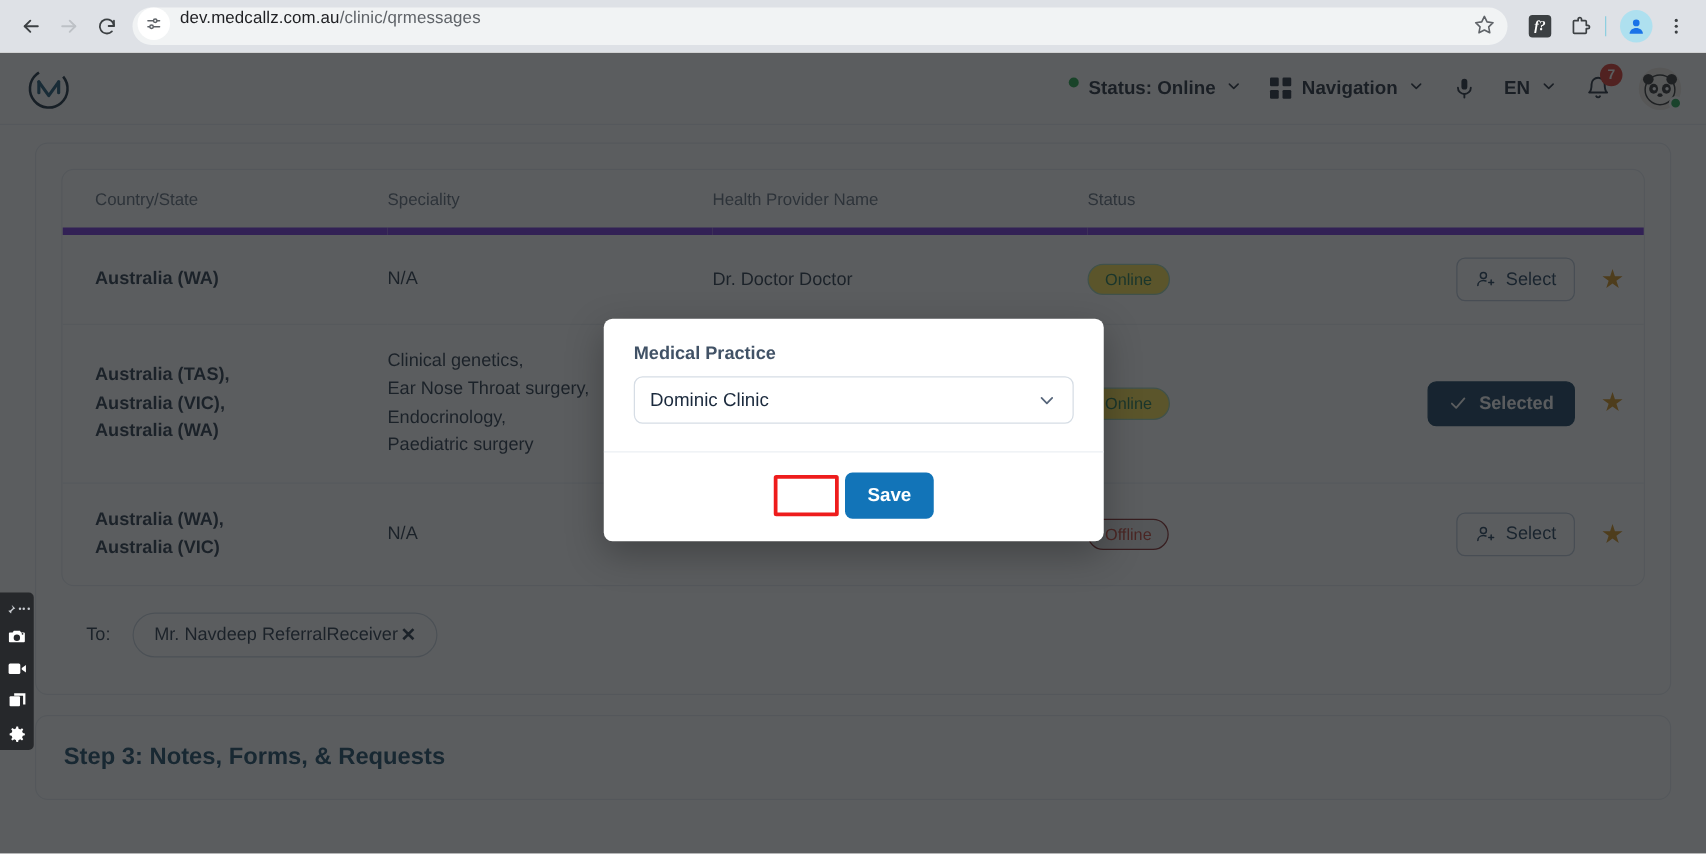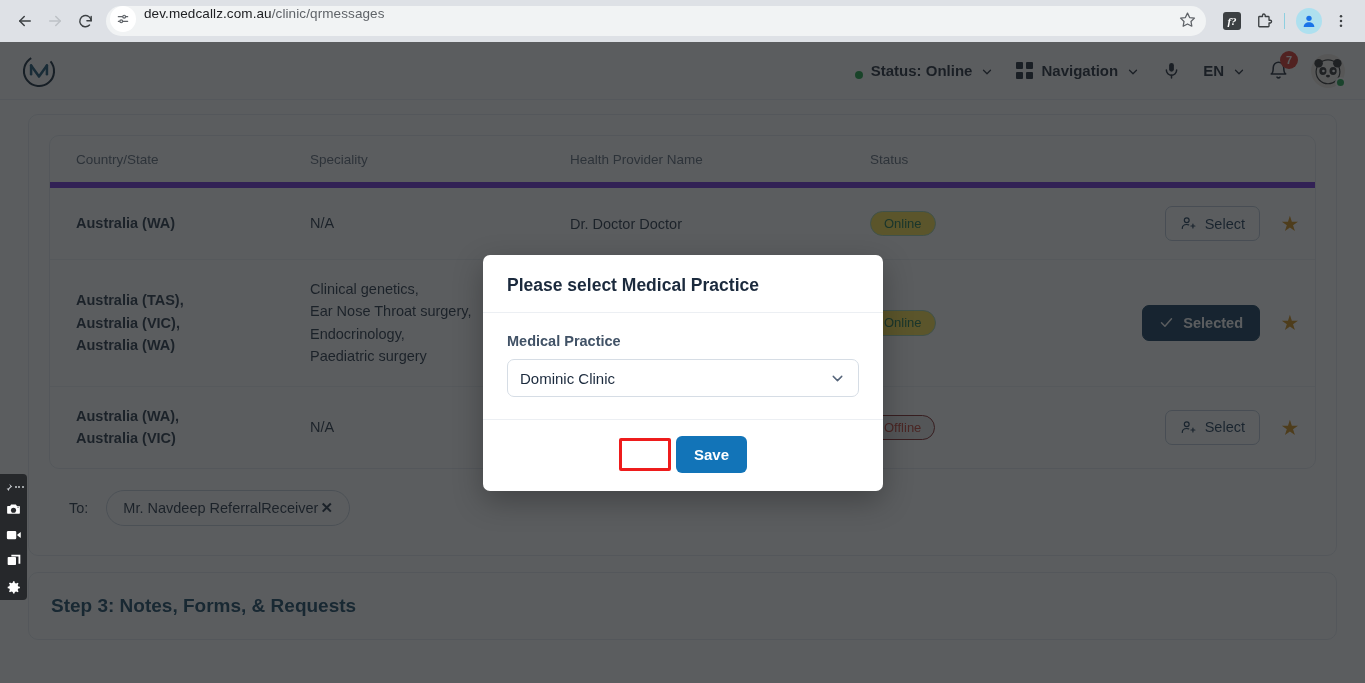--- a/index.html
+++ b/index.html
@@ -65,21 +65,21 @@
   .app-header {
     position: relative; height: 58px; background: #ffffff;
     border-bottom: 1px solid #e9edf2; display: flex; align-items: center;
     padding: 0 20px;
   }
   .logo { width: 38px; height: 38px; flex: none; }
   .header-right {
     margin-left: auto; display: flex; align-items: center; gap: 22px;
   }
   .hdr-item {
-    display: flex; align-items: flex-end; gap: 8px;
+    display: flex; align-items: flex-start; gap: 8px;
     font-size: 15px; color: #18212f; font-weight: 600;
   }
   .dot-online { width: 8px; height: 8px; border-radius: 50%; background: #15a33f; }
   .chev { color: #18212f; display: block; }
   .grid-icon { display: grid; grid-template-columns: 7px 7px; grid-gap: 3px; }
   .grid-icon i { width: 7px; height: 7px; background: #18212f; border-radius: 1px; display: block; }
   .bell-wrap { position: relative; display: flex; align-items: center; }
   .bell-badge {
     position: absolute; top: -9px; right: -9px; min-width: 18px; height: 18px;
     border-radius: 9px; background: #d92d20; color: #fff; font-size: 11px;
@@ -458,23 +458,20 @@
 
       <div class="step-card">
         <div class="step-title">Step 3: Notes, Forms, &amp; Requests</div>
       </div>
     </div>
 
     <div class="backdrop" style="top:0;height:641px;"></div>
   </div>
 
   <div class="modal">
-    <div class="modal-head">
-      <div class="modal-title">Please select Medical Practice</div>
-    </div>
     <div class="modal-body">
       <div class="field-label">Medical Practice</div>
       <div class="select-box">
         <span class="select-value">Dominic Clinic</span>
         <svg class="select-chev" width="17" height="17" viewBox="0 0 24 24" fill="none" stroke="currentColor" stroke-width="2" stroke-linecap="round" stroke-linejoin="round">
             <polyline points="6 9 12 15 18 9"></polyline>
           </svg>
       </div>
     </div>
     <div class="modal-foot">

